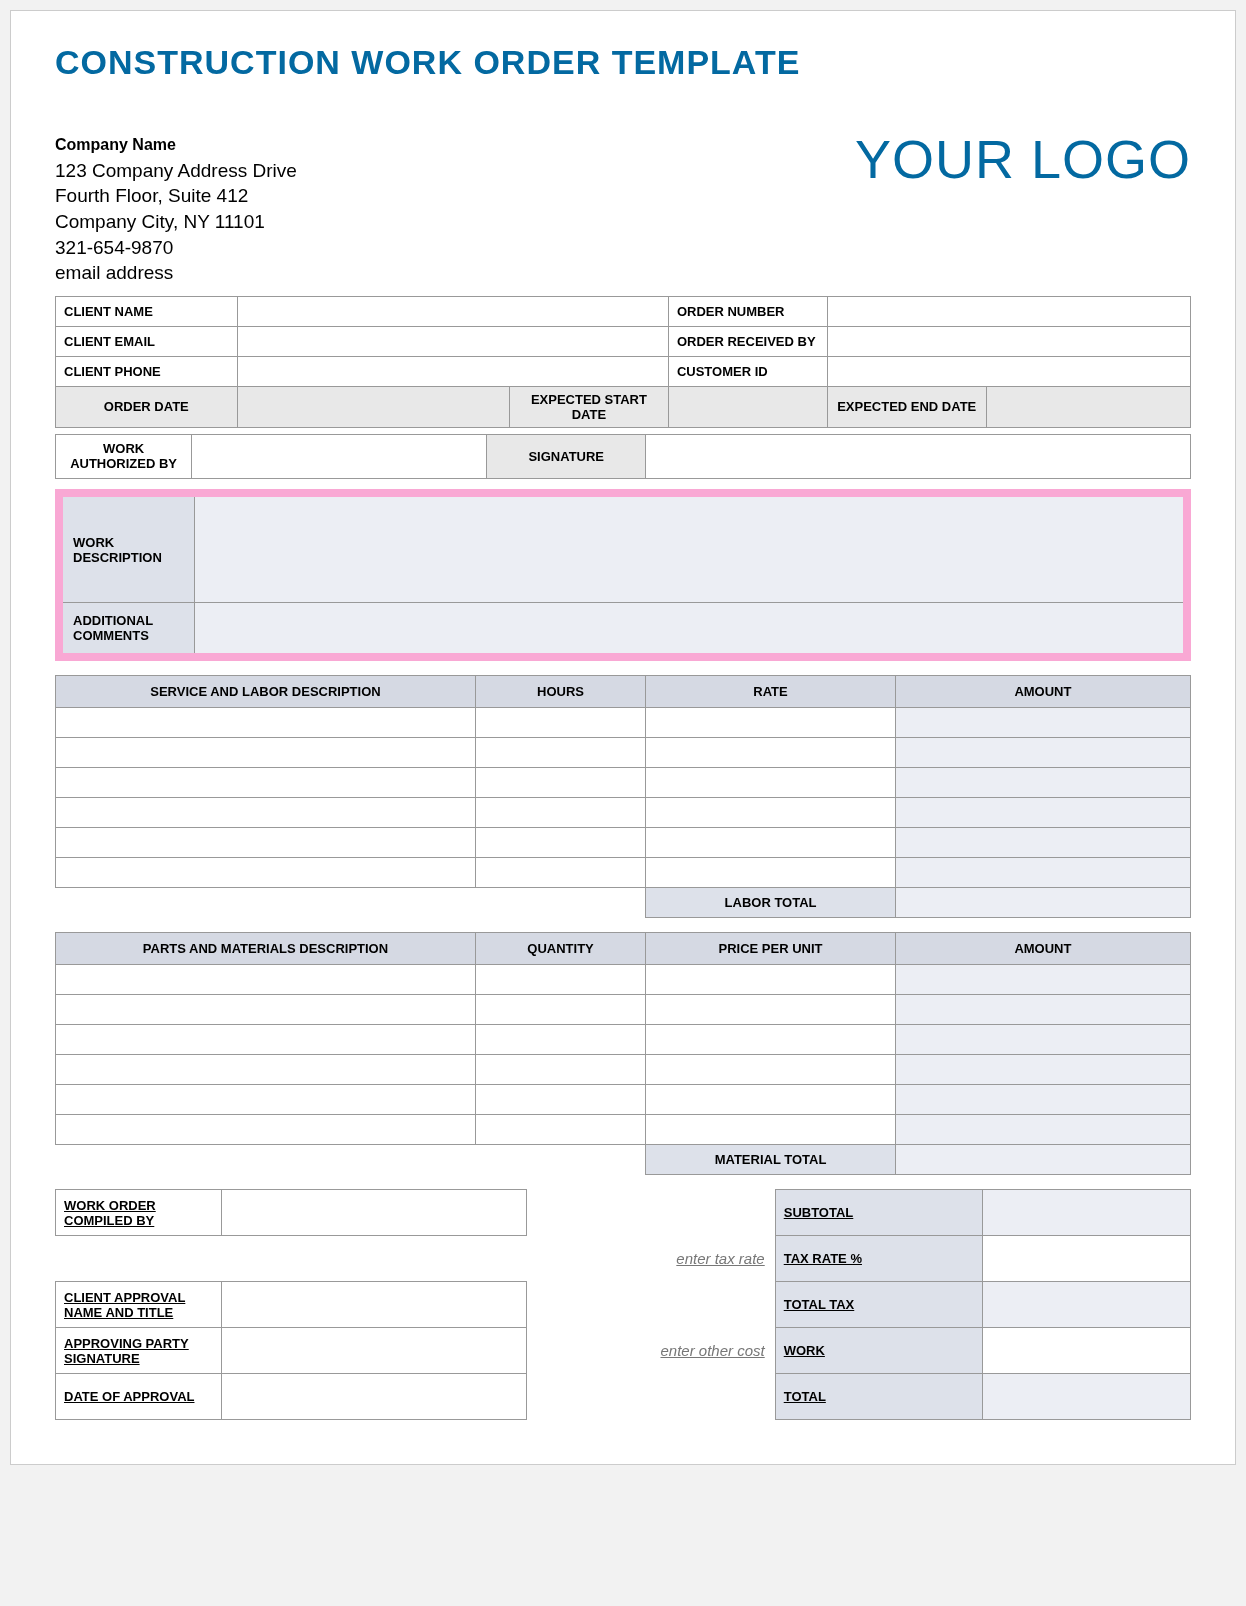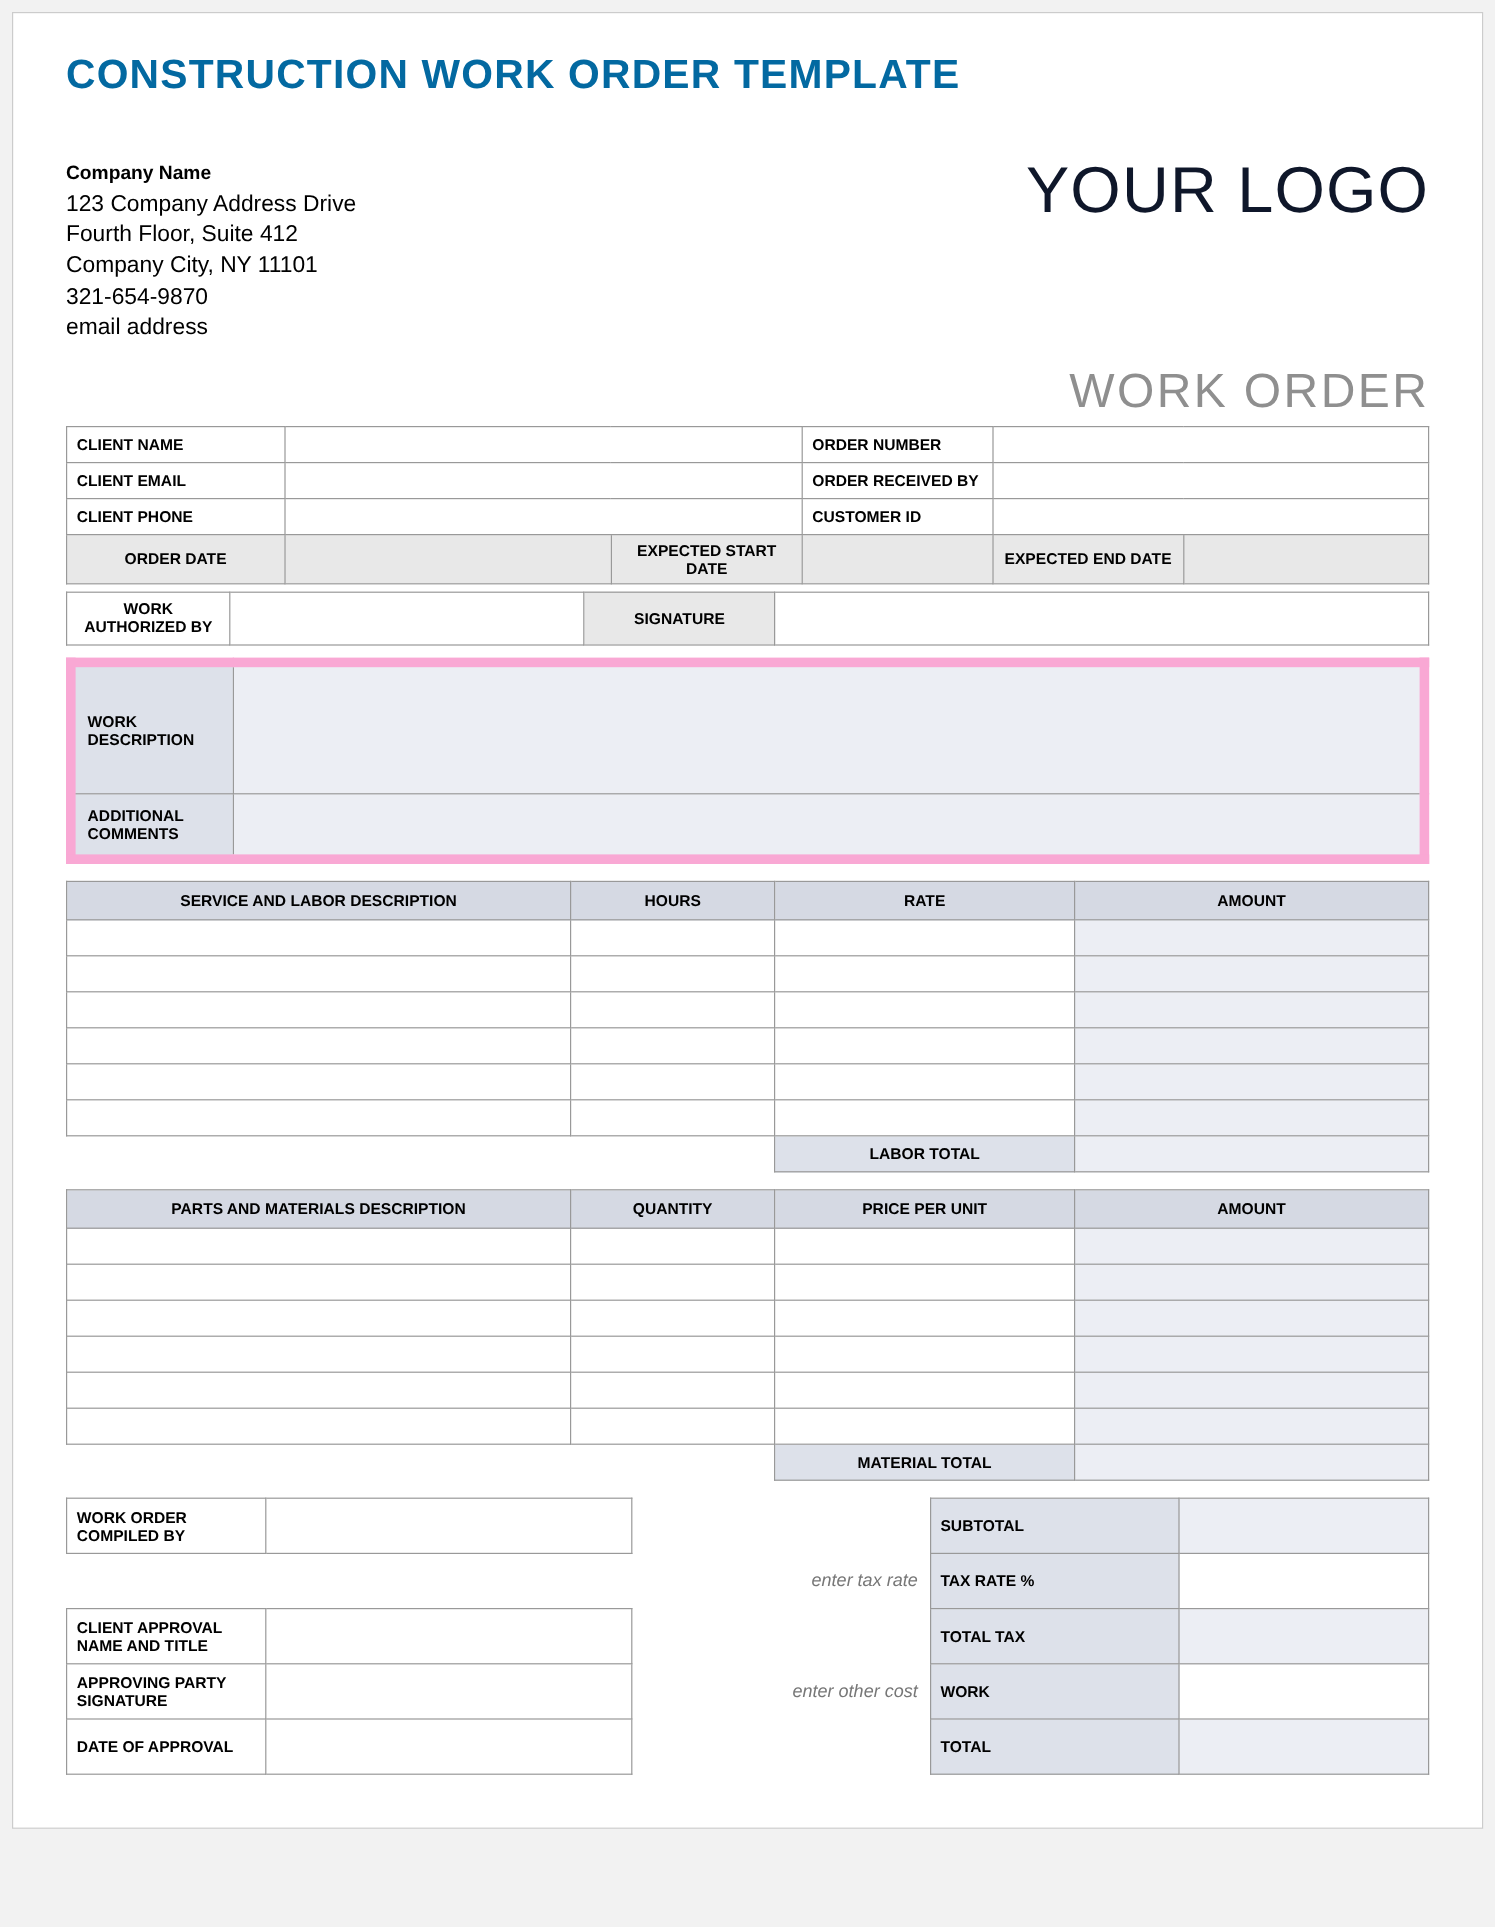--- a/index.html
+++ b/index.html
@@ -25,21 +25,21 @@
   }
   .head-row {
     display: flex;
     justify-content: space-between;
     align-items: flex-start;
     margin-bottom: 10px;
   }
   .company .name { font-weight: 700; font-size: 16px; margin-bottom: 2px;}
   .company div { font-size: 19px; line-height: 1.35;}
   .logo {
-    color: #0f172a;
+    color: #0369a1;
     font-size: 54px;
     font-weight: 400;
     letter-spacing: 1px;
     margin-top: -6px;
   }
   .wo-label {
     color: #8f8f8f;
     font-size: 40px;
     font-weight: 400;
     letter-spacing: 2px;
@@ -75,21 +75,21 @@
   .hint {
     font-style: italic;
     color: #777;
     text-align: right;
     padding-right: 10px;
     border: none;
     font-size: 15px;
   }
   .totals td.lbl { background:#dde1ea; }
   .totals td.val { background:#eceef4; }
-  .bottom-block td { height: 46px; }
+  .bottom-block td { height: 46px; text-decoration: underline; }
   .desc-lbl { background:#dde1ea; font-weight:700; font-size:13px; padding:10px; }
   .desc-val { background:#eceef4; }
   .blank { background:#fff; }
   .gap { height:14px; }
 </style>
 </head>
 <body>
 
 <div class="page">
 
@@ -100,21 +100,20 @@
       <div class="name">Company Name</div>
       <div>123 Company Address Drive</div>
       <div>Fourth Floor, Suite 412</div>
       <div>Company City, NY  11101</div>
       <div>321-654-9870</div>
       <div>email address</div>
     </div>
     <div class="logo">YOUR LOGO</div>
   </div>
 
-  <div class="wo-label">WORK ORDER</div>
 
   <table>
     <colgroup>
         <col style="width:12%">
         <col style="width:24%">
         <col style="width:14%">
         <col style="width:14%">
         <col style="width:14%">
         <col style="width:22%">
       </colgroup>

